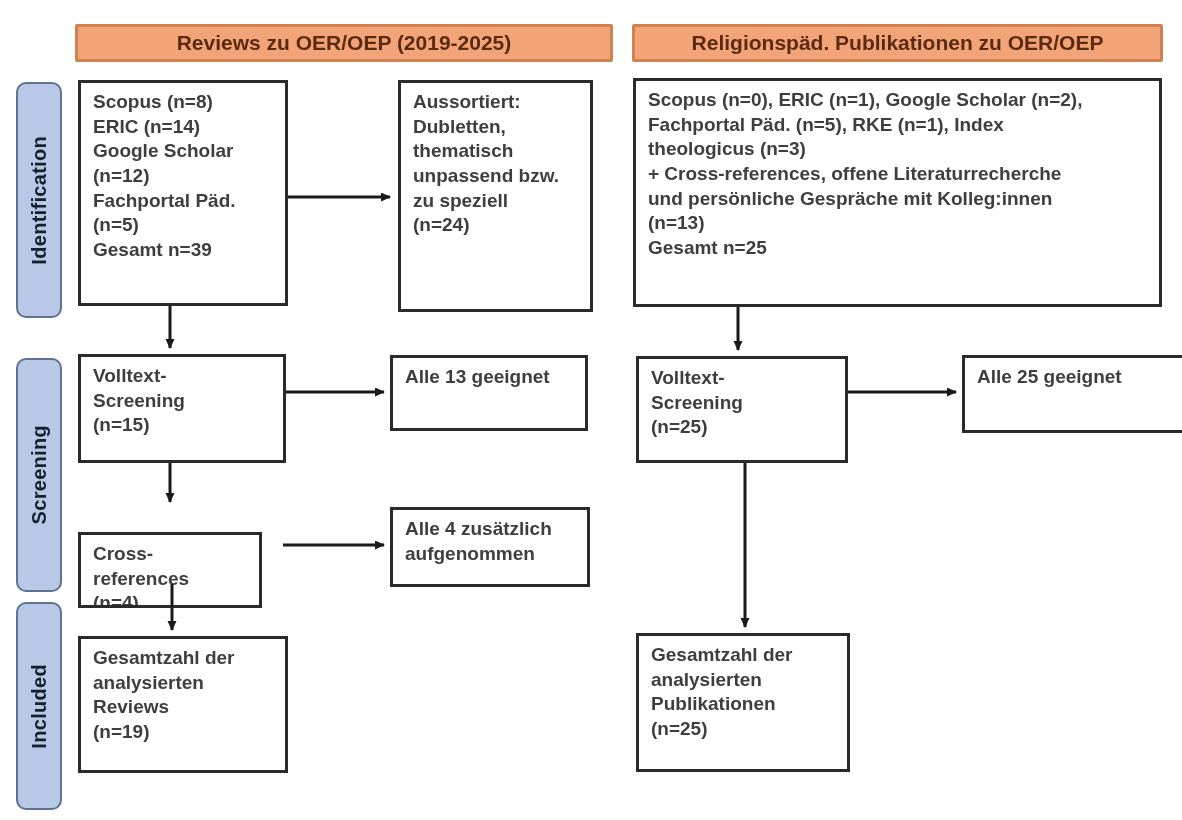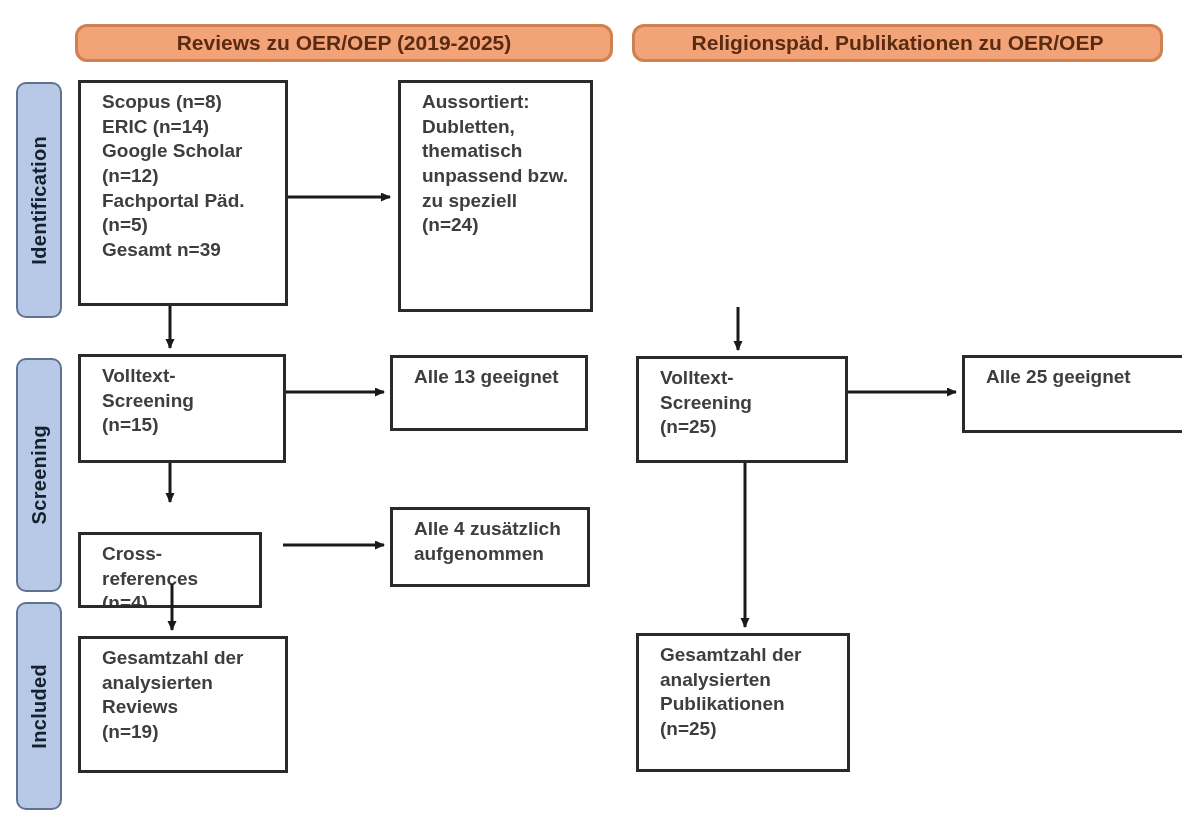--- a/index.html
+++ b/index.html
@@ -9,21 +9,21 @@
     height: 820px;
     background: #ffffff;
     font-family: "Liberation Sans", "DejaVu Sans", sans-serif;
     overflow: hidden;
   }
   .header-pill {
     position: absolute;
     box-sizing: border-box;
     background: var(--header-fill, #f2a377);
     border: 3px solid var(--header-border, #cf8150);
-    border-radius: 12px;
+    border-radius: 2px;
     color: var(--header-text, #5a2b12);
     font-size: 21px;
     font-weight: 700;
     display: flex;
     align-items: center;
     justify-content: center;
     text-align: center;
   }
   .stage-pill {
     position: absolute;
@@ -46,21 +46,21 @@
   }
   .flow-box {
     position: absolute;
     box-sizing: border-box;
     background: #ffffff;
     border: 3px solid var(--box-border, #2a2a2a);
     color: var(--box-text, #3e3e3e);
     font-size: 19px;
     font-weight: 700;
     line-height: 1.3;
-    padding: 7px 21px;
+    padding: 7px 12px;
     white-space: pre-line;
     overflow: hidden;
   }
   svg.arrows {
     position: absolute;
     left: 0; top: 0;
     width: 1182px; height: 820px;
     pointer-events: none;
   }
 </style>
@@ -101,20 +101,27 @@
   <div class="flow-box" style="left:390px; top:355px; width:198px; height:76px;">Alle 13 geeignet</div>
   <div class="flow-box" style="left:78px; top:532px; width:184px; height:76px;">Cross-references
 (n=4)</div>
   <div class="flow-box" style="left:390px; top:507px; width:200px; height:80px;">Alle 4 zusätzlich
 aufgenommen</div>
   <div class="flow-box" style="left:78px; top:636px; width:210px; height:137px;">Gesamtzahl der
 analysierten
 Reviews
 (n=19)</div>
 
+  <div class="flow-box" style="left:633px; top:78px; width:529px; height:229px;">Scopus (n=0), ERIC (n=1), Google Scholar (n=2),
+Fachportal Päd. (n=5), RKE (n=1), Index
+theologicus (n=3)
++ Cross-references, offene Literaturrecherche
+und persönliche Gespräche mit Kolleg:innen
+(n=13)
+Gesamt n=25</div>
   <div class="flow-box" style="left:636px; top:356px; width:212px; height:107px;">Volltext-
 Screening
 (n=25)</div>
   <div class="flow-box" style="left:962px; top:355px; width:223px; height:78px;">Alle 25 geeignet</div>
   <div class="flow-box" style="left:636px; top:633px; width:214px; height:139px;">Gesamtzahl der
 analysierten
 Publikationen
 (n=25)</div>
 
   <svg class="arrows" viewBox="0 0 1182 820" xmlns="http://www.w3.org/2000/svg">

